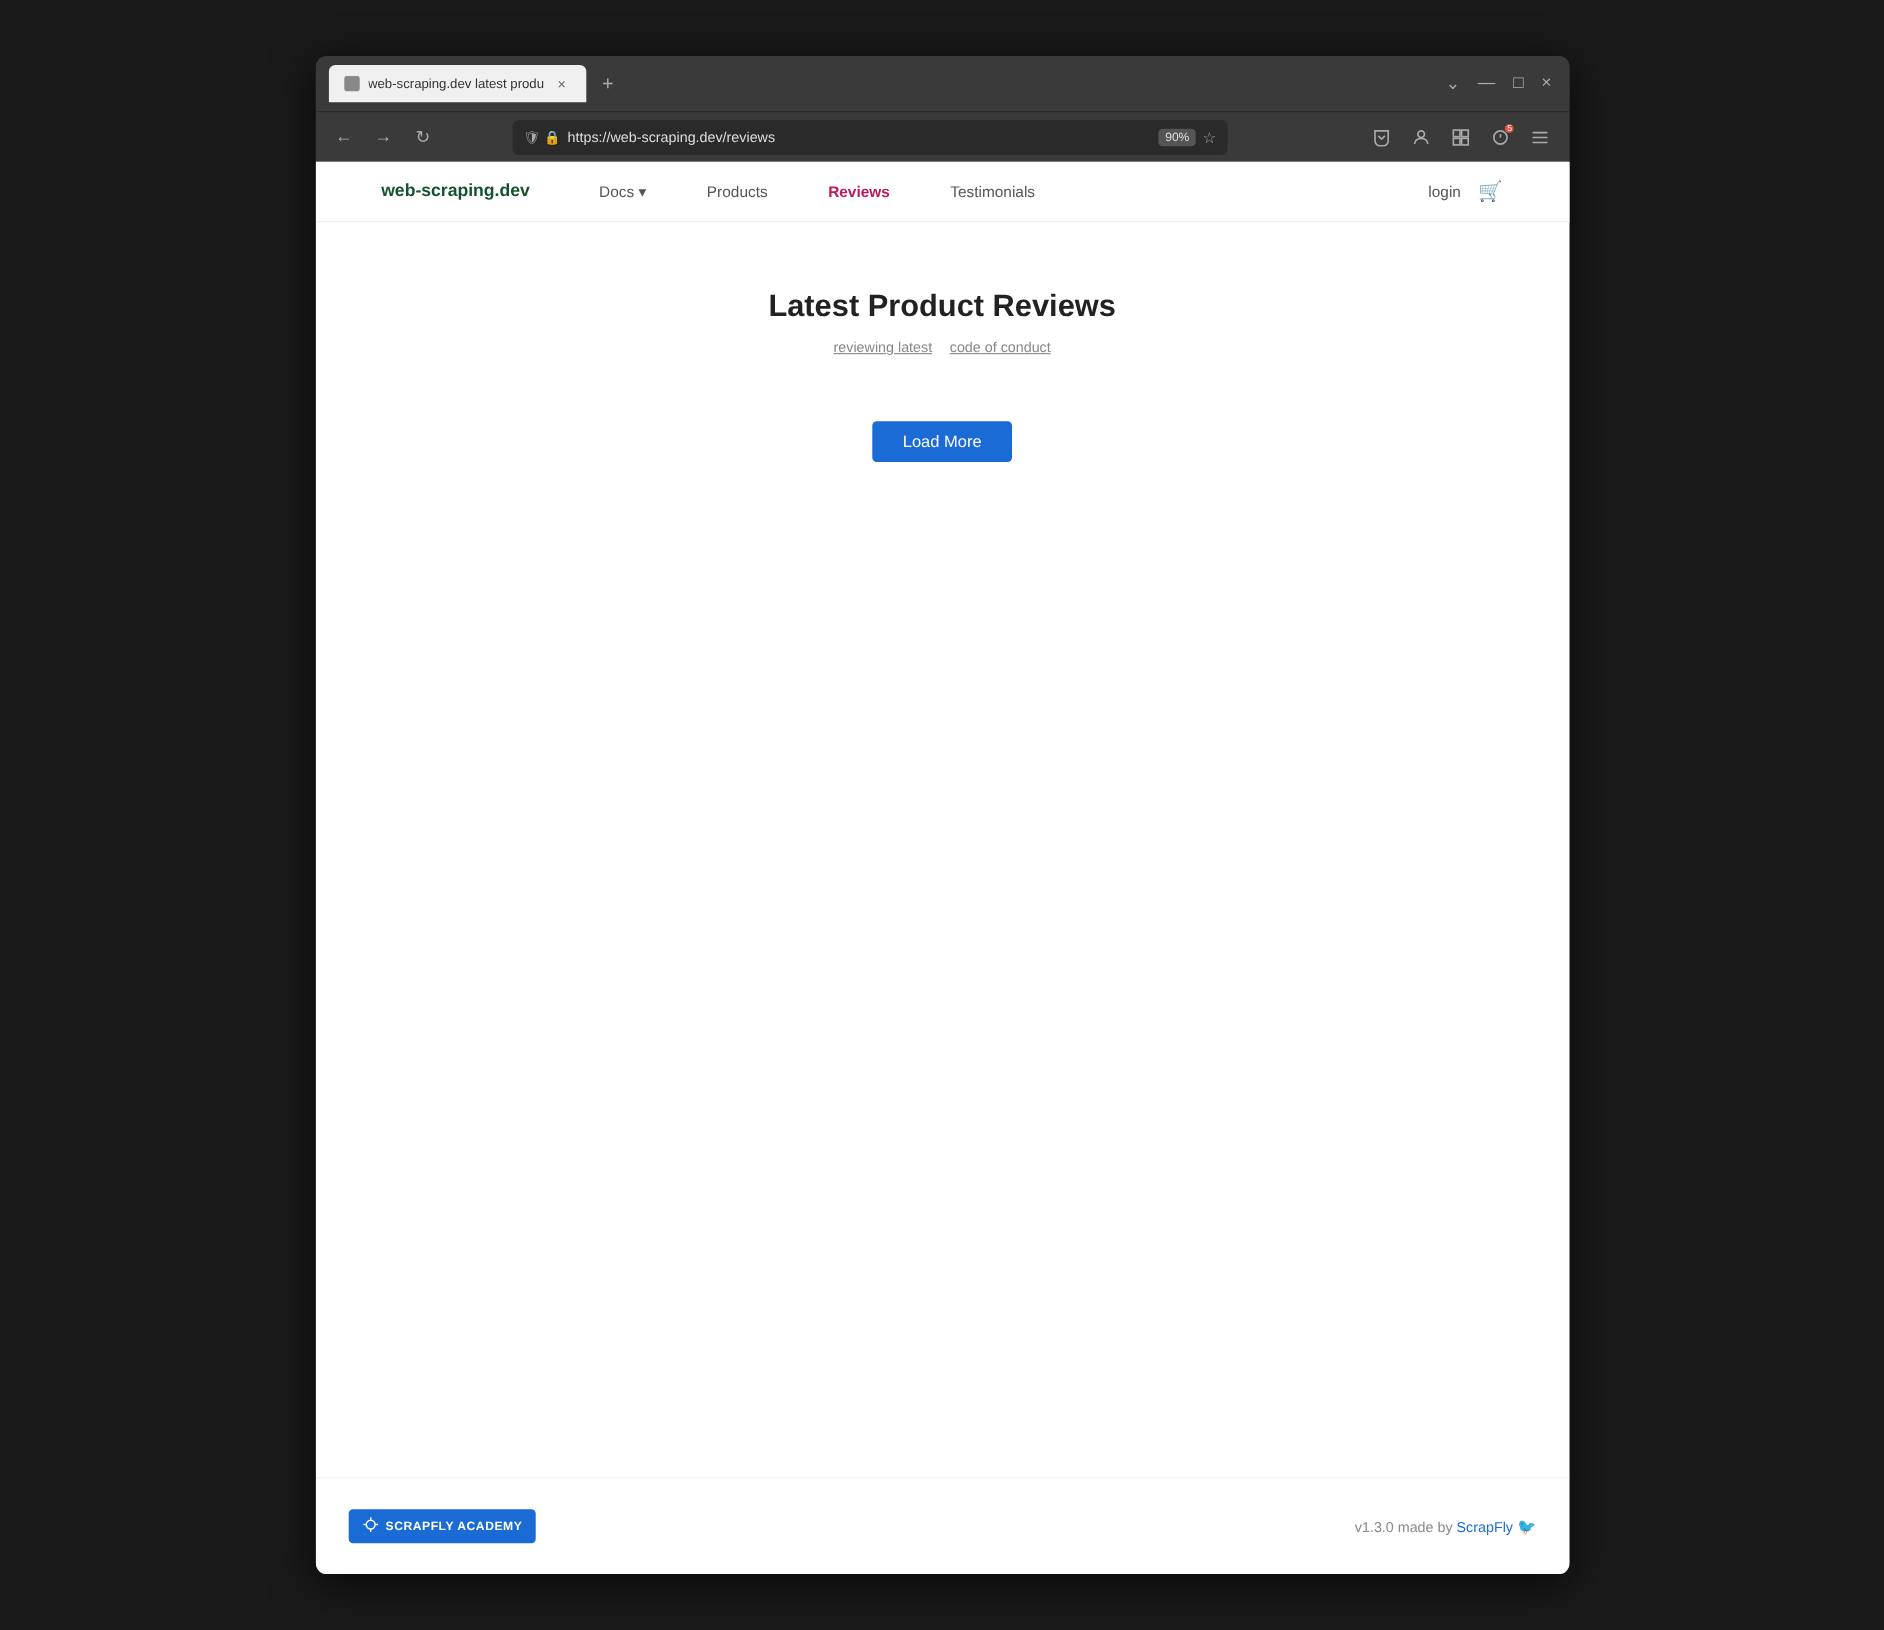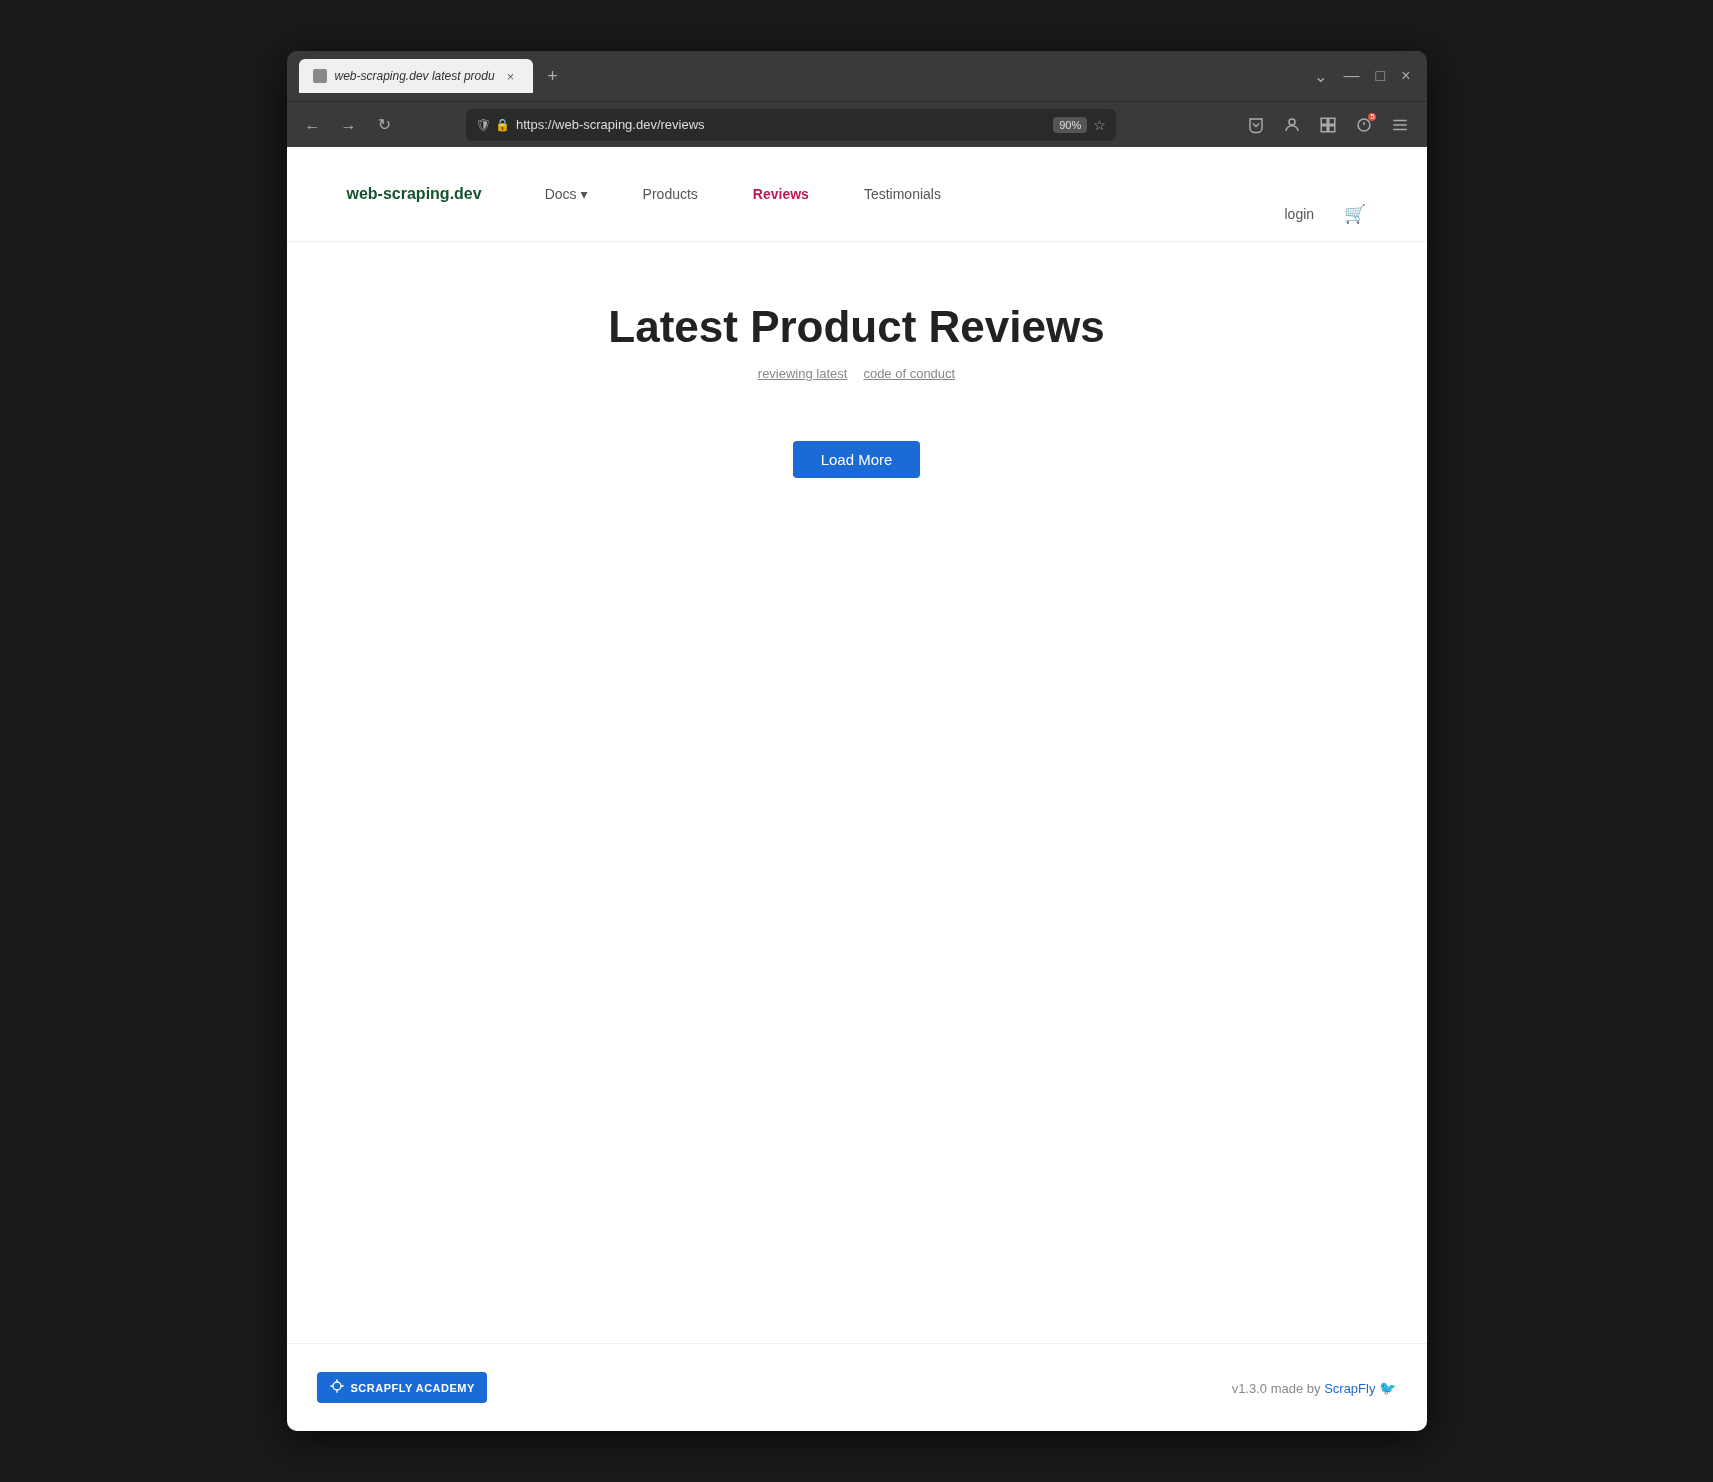--- a/index.html
+++ b/index.html
@@ -62,21 +62,20 @@
       background: #888;
       border-radius: 2px;
     }
 
     .tab-title {
       flex: 1;
       white-space: nowrap;
       overflow: hidden;
       text-overflow: ellipsis;
       font-size: 12px;
-      font-style: italic;
     }
 
     .tab-close {
       color: #666;
       font-size: 13px;
       cursor: pointer;
       width: 16px;
       height: 16px;
       display: flex;
       align-items: center;
@@ -253,22 +252,21 @@
       align-items: center;
       gap: 4px;
       padding-left: 31px;
     }
 
     .nav-link.active { color: #be185d; font-weight: 700; }
 
     .header-right {
       display: flex;
       align-items: center;
-      gap: 30px;
-      margin-top: 40px;
+      gap: 16px;
     }
 
     .login-link {
       color: #555;
       font-size: 14px;
       cursor: pointer;
       text-decoration: none;
     }
 
     .cart-icon {
@@ -280,21 +278,21 @@
     
     .main-content {
       flex: 1;
       display: flex;
       flex-direction: column;
       align-items: center;
       padding: 60px 40px 40px;
     }
 
     .page-title {
-      font-size: 44px;
+      font-size: 28px;
       font-weight: 700;
       color: #222;
       margin-bottom: 14px;
       text-align: center;
     }
 
     .subtitle-links {
       display: flex;
       gap: 16px;
       margin-bottom: 60px;

